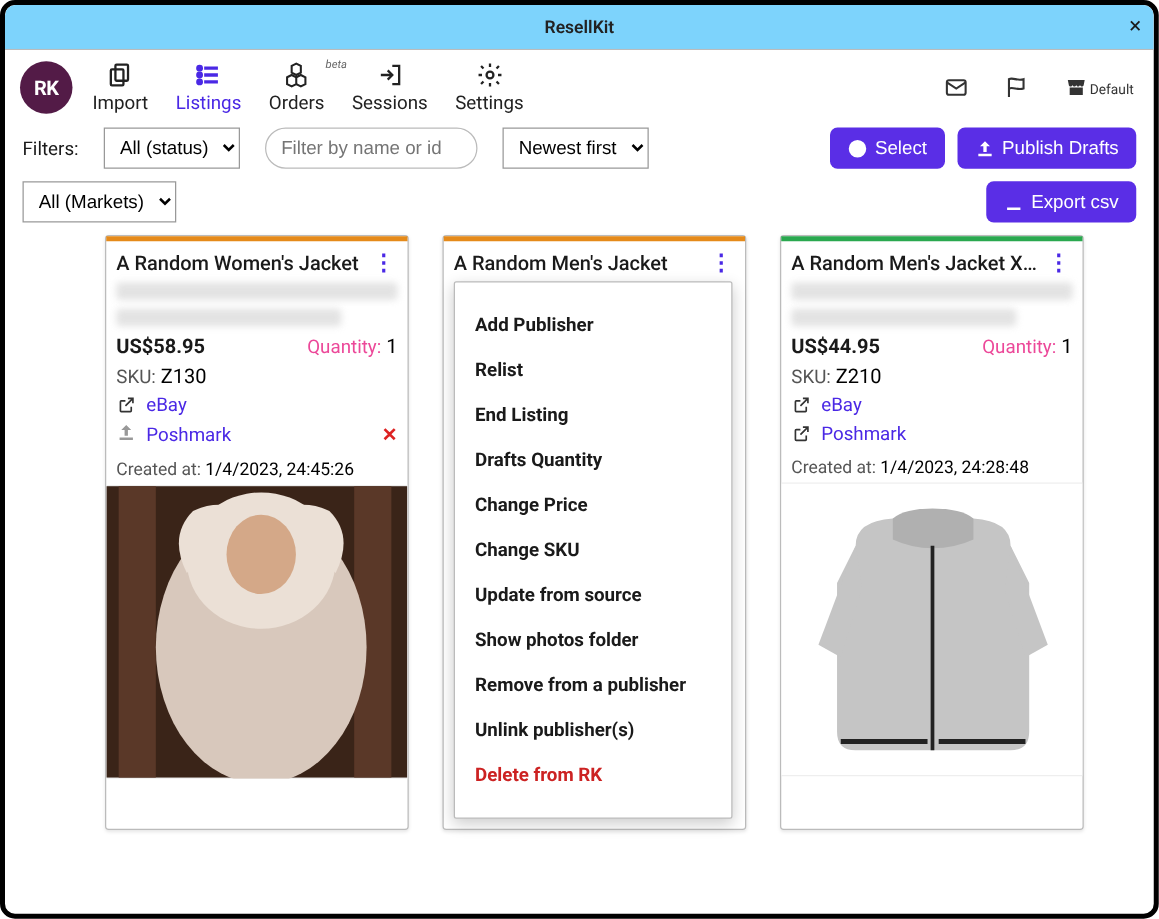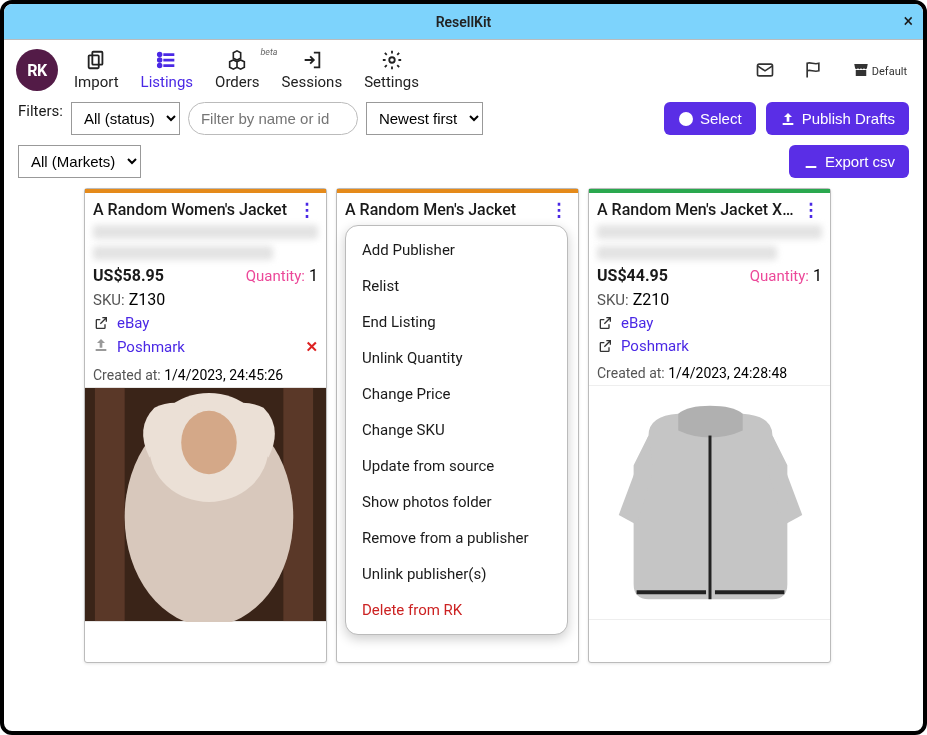--- a/index.html
+++ b/index.html
@@ -91,21 +91,22 @@
     display: flex;
     gap: 18px;
     align-items: center;
   }
   .tb-icon-btn { cursor: pointer; color: #333; padding:4px; display:flex; flex-direction:row; align-items:center;}
   .tb-icon-btn .tiny { font-size:11px; color:#333; margin-top:2px;}
 
   
   .filters {
     display: flex;
-    gap: 8px;
+    align-items: center;
+    gap: 20px;
     padding: 6px 14px;
     flex-wrap: wrap;
   }
   .filters label { font-size: 15px; }
   select {
     font-size: 15px;
     padding: 6px 8px;
     border: 1px solid #999;
     border-radius: 0;
     background: #fff;
@@ -136,21 +137,21 @@
   .second-row {
     display:flex;
     align-items:center;
     padding: 4px 14px 10px 14px;
   }
   .second-row .right { margin-left:auto;}
 
   
   .cards {
     display: flex;
-    gap: 9px;
+    gap: 27px;
     padding: 0 20px 20px 80px;
   }
   .card {
     width: 243px;
     border: 1px solid #bbb;
     border-radius: 3px;
     background: #fff;
     box-shadow: 0 1px 3px rgba(0,0,0,0.1);
     display: flex;
     flex-direction: column;
@@ -223,24 +224,25 @@
   }
 
   
   .dropdown {
     position: absolute;
     top: 36px;
     left: 8px;
     width: 223px;
     background: #fff;
     border: 1px solid #bbb;
-    border-radius: 13px;
+    border-radius: 2px;
     box-shadow: 0 4px 12px rgba(0,0,0,0.2);
     z-index: 100;
-    padding: 6px 0;
+    padding: 16px 0;
+    font-weight: bold;
   }
   .dropdown-item {
     padding: 9px 16px;
     font-size: 15px;
     cursor: pointer;
   }
   .dropdown-item.danger { color: #c22; }
 </style>
 </head>
 <body>
@@ -422,21 +424,21 @@
   <div class="card">
     <div class="card-topbar"></div>
     <div class="card-header">
       <span class="card-title">A Random Men's Jacket</span>
       <span class="kebab">⋮</span>
     </div>
     <div class="dropdown">
       <div class="dropdown-item">Add Publisher</div>
       <div class="dropdown-item">Relist</div>
       <div class="dropdown-item">End Listing</div>
-      <div class="dropdown-item">Unlink Quantity</div>
+      <div class="dropdown-item">Drafts Quantity</div>
       <div class="dropdown-item">Change Price</div>
       <div class="dropdown-item">Change SKU</div>
       <div class="dropdown-item">Update from source</div>
       <div class="dropdown-item">Show photos folder</div>
       <div class="dropdown-item">Remove from a publisher</div>
       <div class="dropdown-item">Unlink publisher(s)</div>
       <div class="dropdown-item danger">Delete from RK</div>
     </div>
     <div style="height:440px"></div>
   </div>

